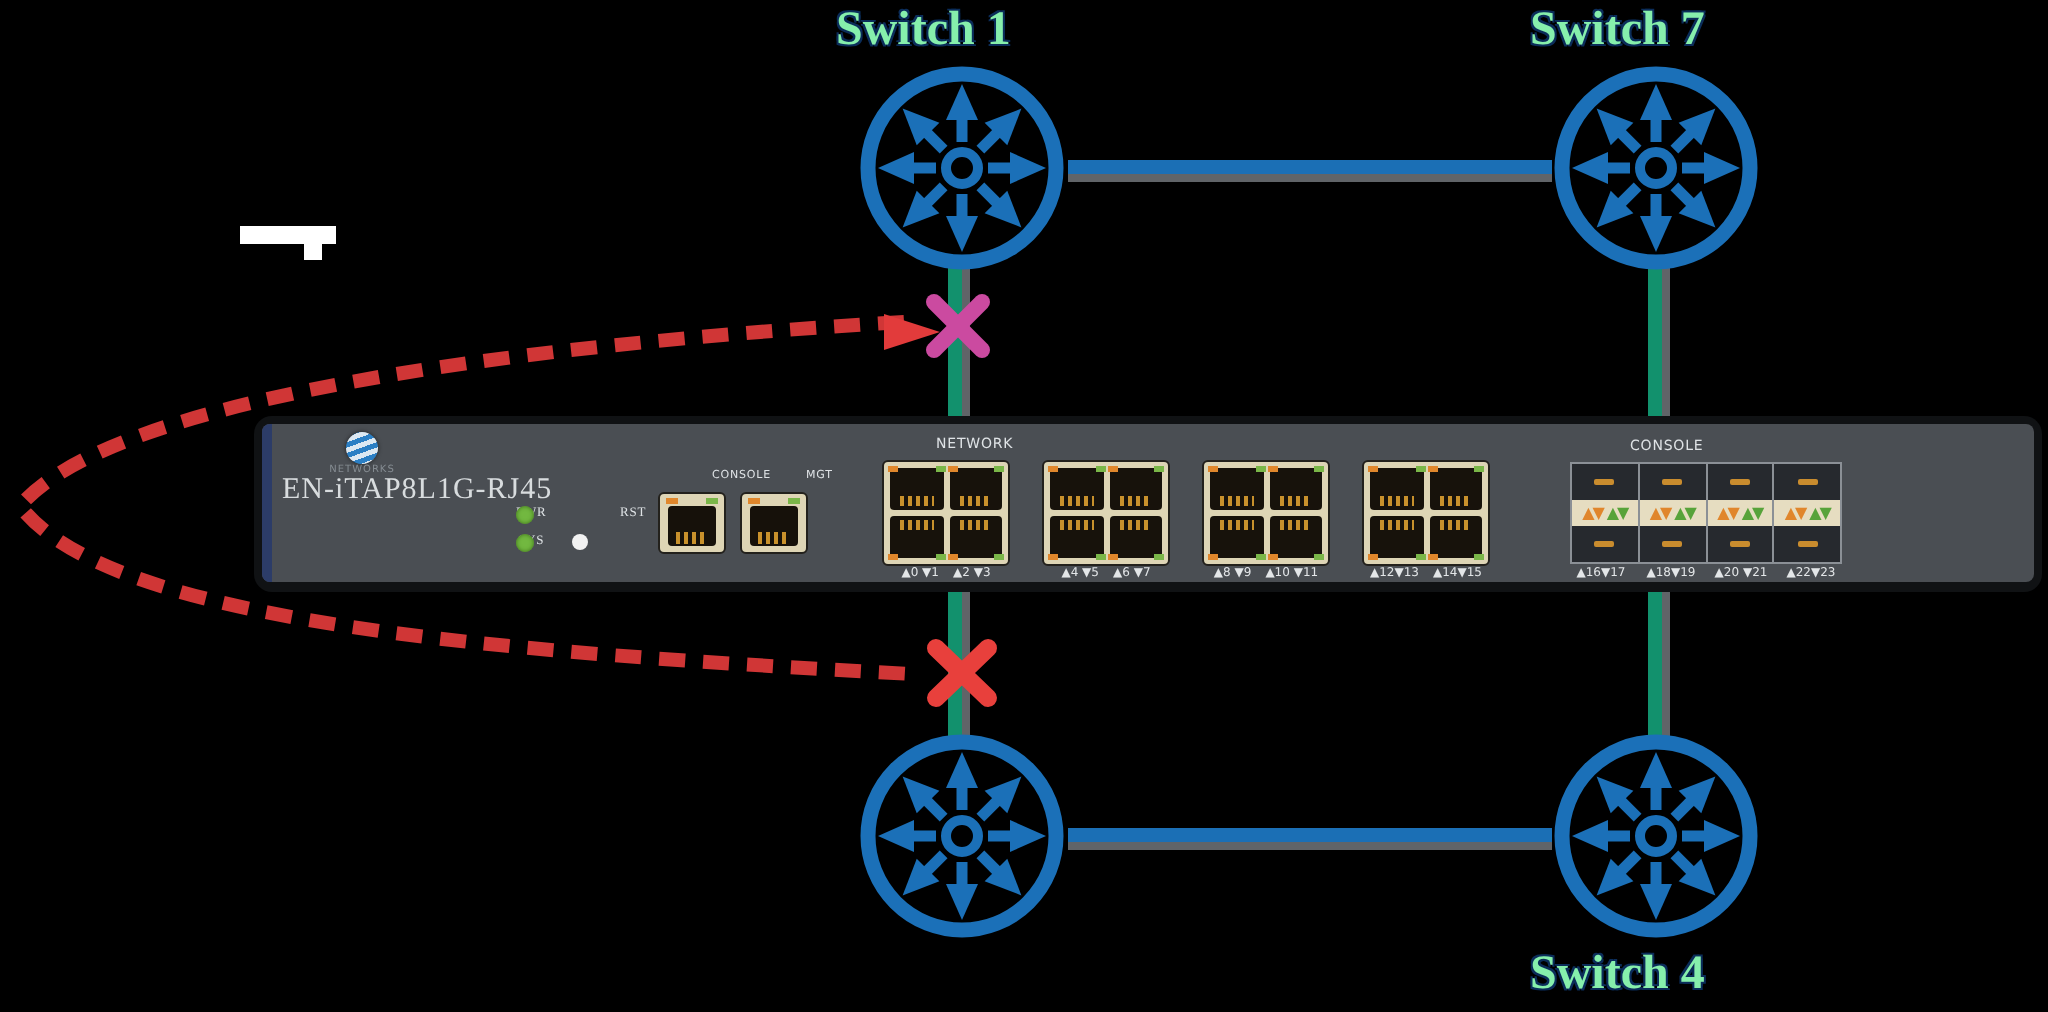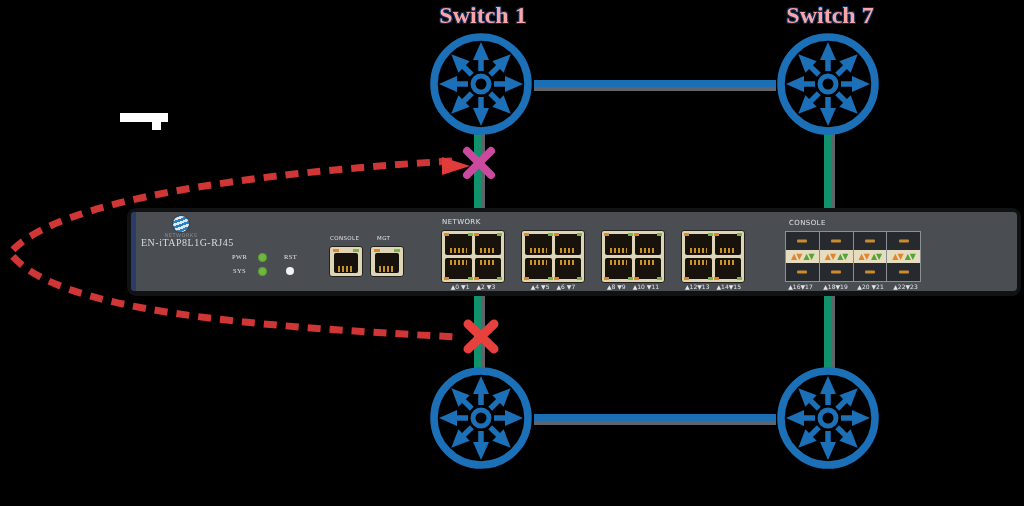--- a/index.html
+++ b/index.html
@@ -1,22 +1,22 @@
 <!DOCTYPE html>
 <html><head>
 <meta charset="utf-8">
 <style>
   html,body{margin:0;padding:0;background:#000;}
   .stage{position:relative;width:1024px;height:506px;background:#000;overflow:hidden;
          font-family:"DejaVu Sans",sans-serif;}
   svg.overlay{position:absolute;left:0;top:0;z-index:3;}
 
   
-  .switch-label{position:absolute;width:130px;text-align:center;z-index:4;
-    font-family:"Liberation Serif",serif;font-weight:bold;font-size:24px;color:#fca5a5;
+  .switch-label{position:absolute;width:130px;text-align:left;z-index:4;
+    font-family:"Liberation Serif",serif;font-weight:bold;font-size:24px;color:#86efac;
     text-shadow:-1px -1px 0 #0b2d5a,1px -1px 0 #0b2d5a,-1px 1px 0 #0b2d5a,1px 1px 0 #0b2d5a,0 2px 2px rgba(0,0,0,.6);}
   .switch-icon{position:absolute;width:108px;height:108px;z-index:2;}
 
   
   .hlink{position:absolute;height:7px;background:#1b6fb5;z-index:1;
          box-shadow:0 4px 0 rgba(128,134,139,.75);}
   .vlink{position:absolute;width:7px;background:#12916d;z-index:1;
          box-shadow:4px 0 0 rgba(128,134,139,.75);}
 
   
@@ -24,22 +24,22 @@
           background:#101214;border-radius:9px;}
   .face{position:absolute;left:4px;top:4px;right:4px;bottom:5px;background:#4a4e53;border-radius:4px;}
   .navy-strip{position:absolute;left:0;top:0;bottom:0;width:5px;background:#2c3c68;
               border-radius:4px 0 0 4px;}
   .globe{position:absolute;left:42px;top:4px;width:16px;height:16px;border-radius:50%;
          background:repeating-linear-gradient(160deg,#2b7fc4 0 2.5px,#dce8f2 2.5px 5px);
          box-shadow:0 0 2px rgba(0,0,0,.6);}
   .brand{position:absolute;left:18px;top:20px;width:64px;text-align:center;
          font-size:5px;color:#848b91;letter-spacing:.5px;}
   .model{position:absolute;left:10px;top:25px;font-family:"Liberation Serif",serif;
-         font-size:10px;color:#d8dcde;letter-spacing:.5px;}
-  .dtxt{position:absolute;font-size:6.5px;color:#dfe3e6;letter-spacing:.4px;}
+         font-size:15px;color:#d8dcde;letter-spacing:.5px;}
+  .dtxt{position:absolute;font-size:6.5px;color:#dfe3e6;letter-spacing:.4px;margin-left:26px;}
   .led{position:absolute;width:9px;height:9px;border-radius:50%;background:#72b840;
        box-shadow:inset 0 0 2px #3c7018;}
   .rstbtn{position:absolute;width:8px;height:8px;border-radius:50%;background:#f2f2f2;}
 
   
   .rj45{position:absolute;width:32px;height:29px;background:#ded5b5;border:1px solid #23211c;border-radius:3px;}
   .rj45 .cav{position:absolute;left:4px;right:4px;top:6px;bottom:3px;background:#16110a;border-radius:2px;}
   .rj45 .pins{position:absolute;left:8px;right:8px;bottom:4px;height:6px;
               background:repeating-linear-gradient(90deg,#c8912c 0 2px,#16110a 2px 4px);}
   .rj45 .tab-l{position:absolute;left:3px;top:2px;width:6px;height:3px;background:#e0872c;}
@@ -98,20 +98,21 @@
       <line x1="491" y1="151" x2="467" y2="175"></line>
     </g>
     <g stroke="#e8403c" stroke-width="9" stroke-linecap="round">
       <line x1="468" y1="324" x2="494" y2="349"></line>
       <line x1="494" y1="324" x2="468" y2="349"></line>
     </g>
   </svg>
 
   <div class="switch-label" style="left:418px;top:2px;">Switch 1</div>
   <div class="switch-label" style="left:765px;top:2px;">Switch 7</div>
+  <div class="switch-label" style="left:765px;top:474px;">Switch 4</div>
 
   <svg class="switch-icon" viewBox="-54 -54 108 108" style="left:427px;top:30px;">
     <circle r="47" fill="none" stroke="#1b70b8" stroke-width="7.5"></circle>
     <circle r="8" fill="none" stroke="#1b70b8" stroke-width="5"></circle>
     <g fill="#1b70b8" stroke="#1b70b8">
       <g transform="rotate(0)">
           <line y1="-13" y2="-25" stroke-width="5.5"></line>
           <path d="M0,-42 L-8,-24 L8,-24 Z" stroke="none"></path>
         </g>
       <g transform="rotate(45)">

